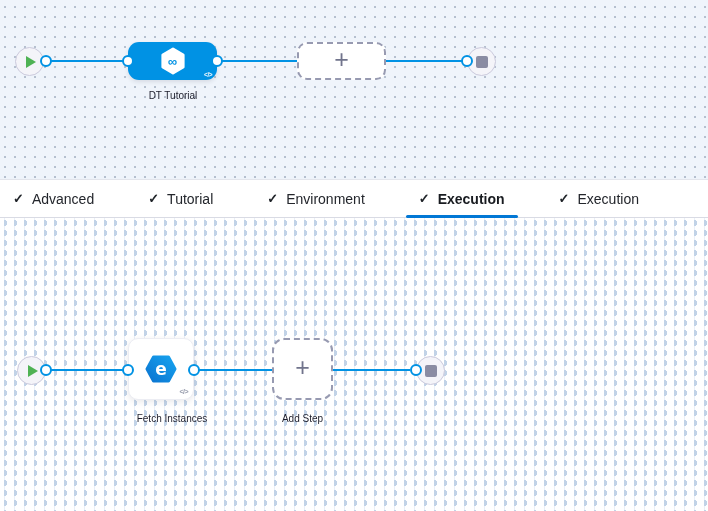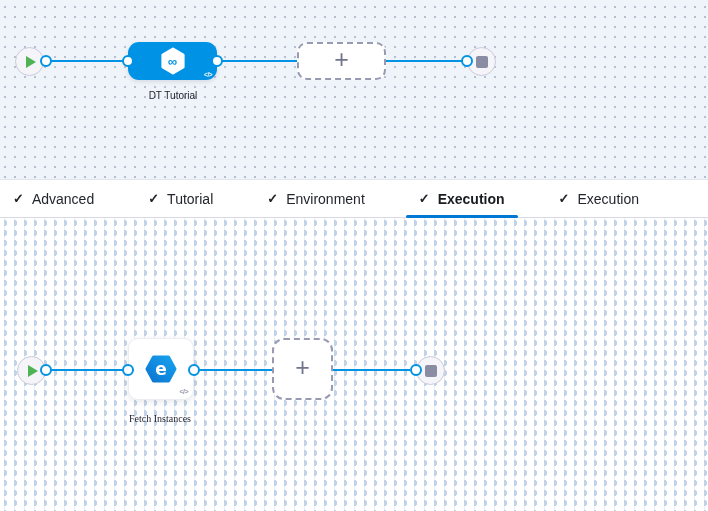--- a/index.html
+++ b/index.html
@@ -169,16 +169,17 @@
 
     <div class="add-box" style="left:272px; top:120px; width:61px; height:62px; border-radius:12px;">
       <span class="plus">+</span>
     </div>
 
     <div class="ring" style="left:410px; top:146px;"></div>
     <div class="terminal" style="left:416px; top:138px;">
       <div class="stop-sq"></div>
     </div>
 
-    <div class="node-label" style="left:90px; top:195px; width:140px;font-family:Liberation Serif, serif;">Fetch Instances</div>
+    <div class="node-label" style="left:102px; top:195px; width:140px;">Fetch Instances</div>
+    <div class="node-label" style="left:252px; top:195px; width:101px;">Add Step</div>
   </div>
 
 </div>
 
 </body></html>

